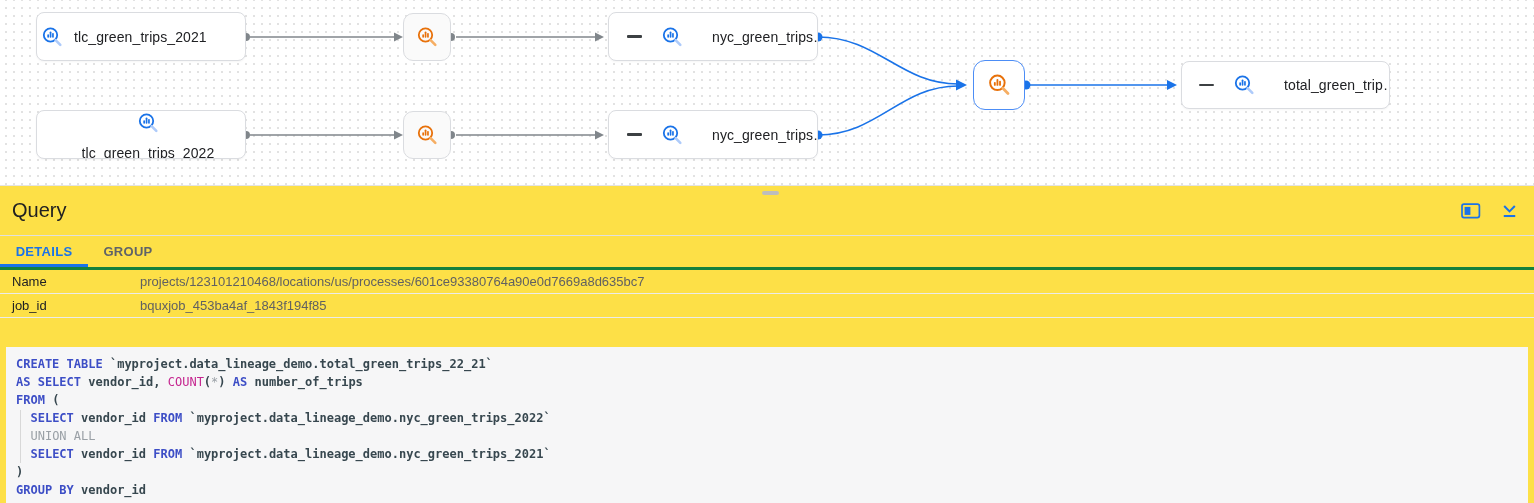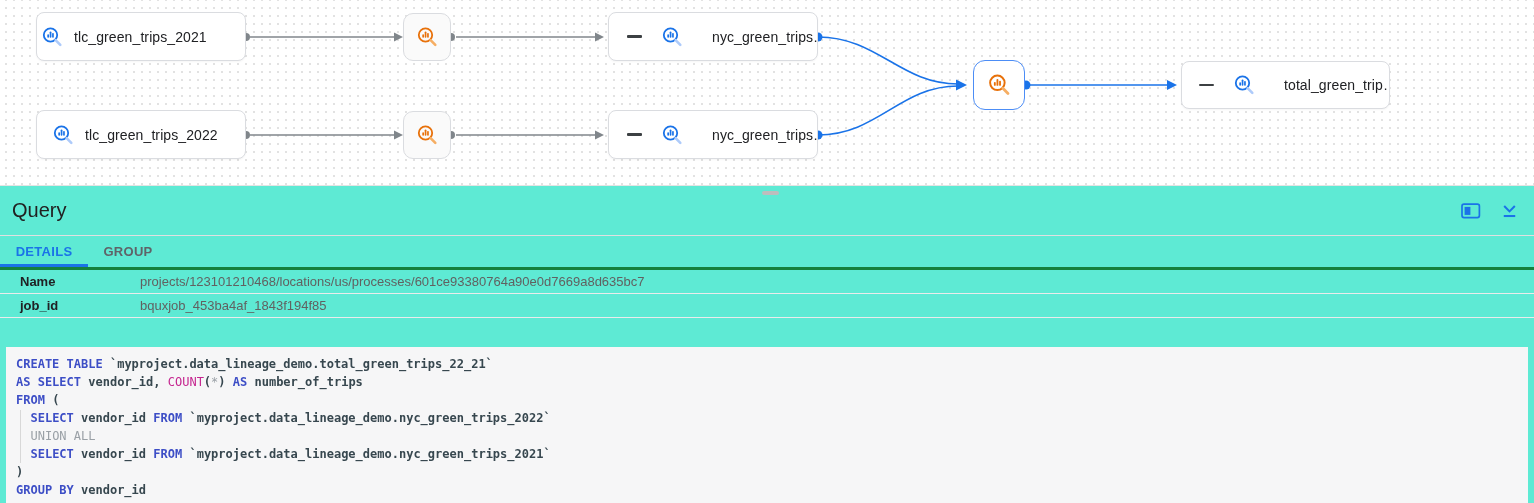--- a/index.html
+++ b/index.html
@@ -29,40 +29,40 @@
   }
   .pnode.selected {
     width:52px; height:50px; background:#fff;
     border:1.5px solid #4c8df6; border-radius:12px;
   }
   .minus { width:15px; height:2.4px; background:#3c4043; border-radius:1px;
            flex:none; cursor:pointer; }
   .micon { flex:none; display:block; }
 
   
-  .panel { position:relative; width:1534px; height:317px; background:#5eead4; }
+  .panel { position:relative; width:1534px; height:317px; background:#fde047; }
   .resize-handle { position:absolute; left:762px; top:5px; width:17px; height:4px;
                    background:#bdbdbd; border-radius:2px; cursor:ns-resize; }
   .panel-header { height:50px; display:flex; align-items:center; padding:0 14px 0 12px;
                   border-bottom:1px solid #e0e0e0; }
   .panel-title { font-size:20px; color:#212121; flex:1 1 auto; }
   .hdr-icons { display:flex; align-items:center; gap:16px; }
   .icon-btn { background:none; border:none; padding:2px; cursor:pointer; display:flex; }
 
   .tabs { display:flex; height:34px; border-bottom:3px solid #15803d; }
   .tab { display:flex; align-items:center; justify-content:center;
          font-size:13px; font-weight:600; letter-spacing:.3px; color:#5f6368;
          cursor:pointer; background:none; border:none; }
   .tab.details { width:88px; }
   .tab.runs { width:80px; }
   .tab.active { color:#1a73e8; box-shadow:inset 0 -3px 0 #1a73e8; }
 
   .field-row { display:flex; align-items:center; height:24px;
                border-bottom:1px solid #ebebeb; font-size:13px; }
-  .field-label { width:140px; padding-left:20px; font-weight:700; color:#202124; flex:none; }
+  .field-label { width:140px; padding-left:12px; font-weight:400; color:#202124; flex:none; }
   .field-value { color:#616161; white-space:nowrap; overflow:hidden; }
 
   
   .code {
     position:absolute; left:6px; right:6px; top:161px; bottom:0;
     background:#f6f6f7; padding:8px 10px; overflow:hidden;
     font-family:"DejaVu Sans Mono", monospace; font-size:12px; line-height:18px;
     white-space:pre;
   }
   .code .guide { position:absolute; left:14px; top:63px; width:1px; height:53px;
@@ -112,21 +112,21 @@
     <svg class="micon" width="24" height="24" viewBox="0 0 24 24">
       <circle cx="10.5" cy="10" r="6.7" fill="none" stroke="#1a73e8" stroke-width="1.8"></circle>
       <line x1="15.6" y1="15.1" x2="20.3" y2="19.8" stroke="#aecbfa" stroke-width="2.6" stroke-linecap="round"></line>
       <rect x="7.3" y="9.2" width="1.7" height="3.6" rx="0.8" fill="#1a73e8"></rect>
       <rect x="9.7" y="6.4" width="1.7" height="6.4" rx="0.8" fill="#1a73e8"></rect>
       <rect x="12.1" y="8" width="1.7" height="4.8" rx="0.8" fill="#1a73e8"></rect>
     </svg>
     <span class="label">tlc_green_trips_2021</span>
   </div>
 
-  <div class="tnode" style="left:36px; top:110px; width:210px; padding-left:14px; gap:10px;">
+  <div class="tnode" style="left:36px; top:110px; width:210px; padding-left:14px; gap:10px;flex-direction:column;">
     <svg class="micon" width="24" height="24" viewBox="0 0 24 24">
       <circle cx="10.5" cy="10" r="6.7" fill="none" stroke="#1a73e8" stroke-width="1.8"></circle>
       <line x1="15.6" y1="15.1" x2="20.3" y2="19.8" stroke="#aecbfa" stroke-width="2.6" stroke-linecap="round"></line>
       <rect x="7.3" y="9.2" width="1.7" height="3.6" rx="0.8" fill="#1a73e8"></rect>
       <rect x="9.7" y="6.4" width="1.7" height="6.4" rx="0.8" fill="#1a73e8"></rect>
       <rect x="12.1" y="8" width="1.7" height="4.8" rx="0.8" fill="#1a73e8"></rect>
     </svg>
     <span class="label">tlc_green_trips_2022</span>
   </div>
 

